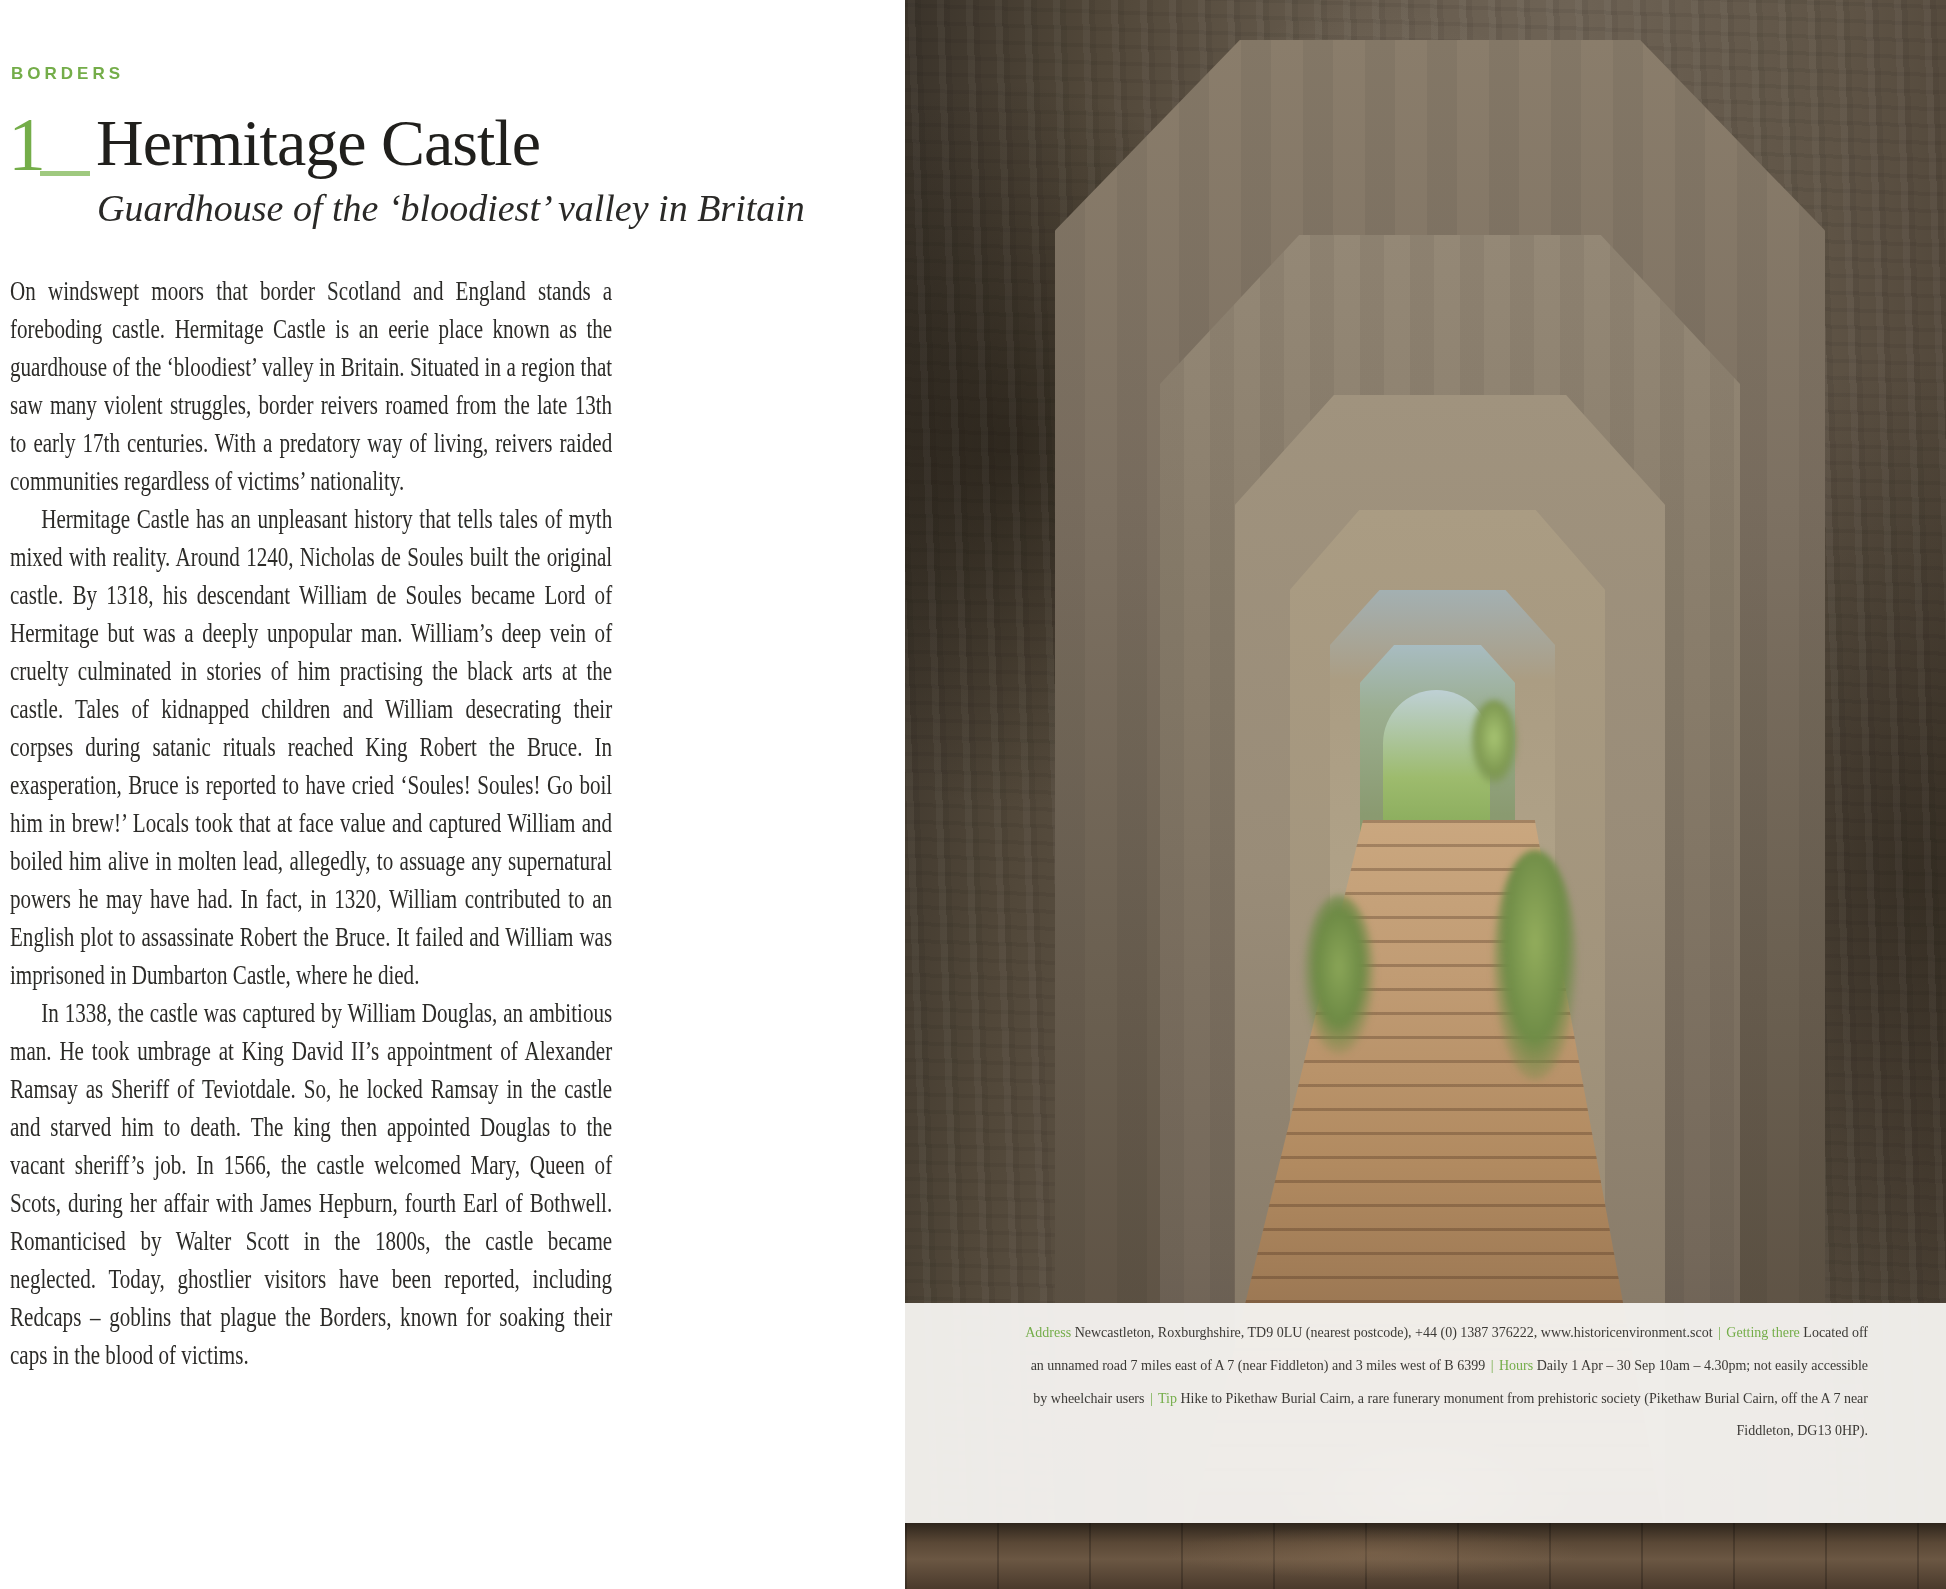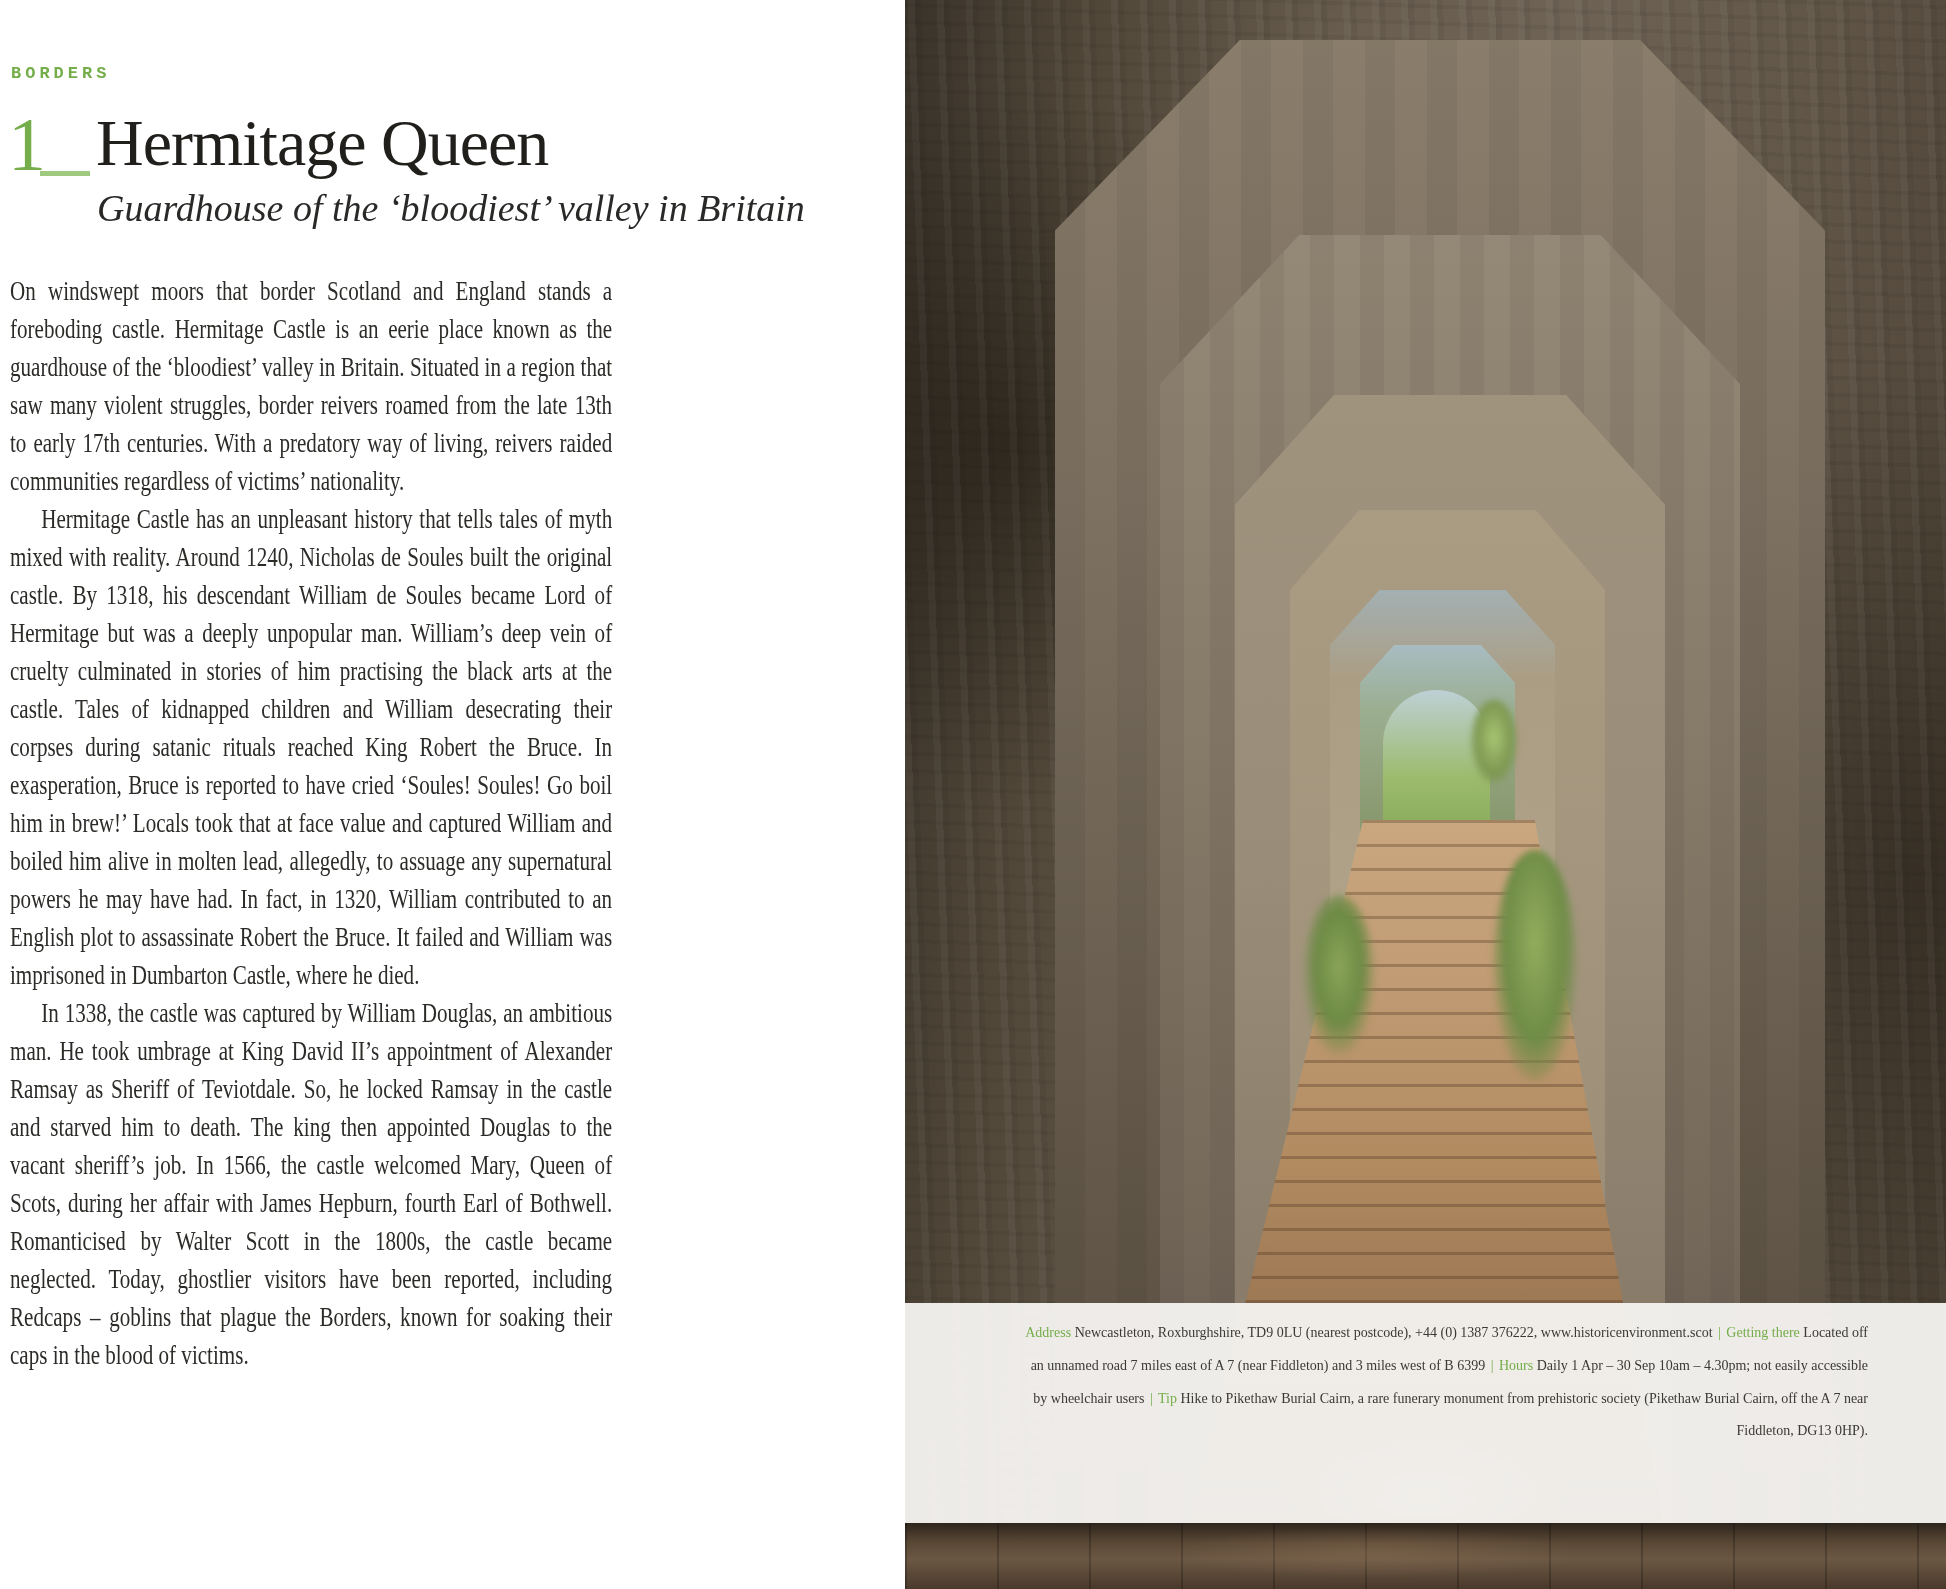--- a/index.html
+++ b/index.html
@@ -4,21 +4,21 @@
 <style>
   html,body{margin:0;padding:0;background:#ffffff;}
   .page{
     position:relative;width:1946px;height:1589px;background:#ffffff;overflow:hidden;
     font-family:"Liberation Serif",serif;color:#2c2b28;
   }
 
   
   .section-label{
     position:absolute;left:11px;top:64px;
-    font-family:Liberation Mono, monospace;font-size:17px;font-weight:bold;
+    font-family:Liberation Sans, sans-serif;font-size:17px;font-weight:bold;
     letter-spacing:4px;color:#74ad49;
   }
   .chapter-num{
     position:absolute;left:8px;top:106px;
     font-size:76px;line-height:76px;color:#74ad49;
   }
   .chapter-dash{
     position:absolute;left:40px;top:171px;width:50px;height:5px;background:#9fc97f;
   }
   .page-title{
@@ -138,21 +138,21 @@
 </style>
 </head>
 <body>
 
 <div class="page">
 
   <div class="section-label">BORDERS</div>
 
   <span class="chapter-num">1</span>
   <span class="chapter-dash"></span>
-  <h1 class="page-title">Hermitage Queen</h1>
+  <h1 class="page-title">Hermitage Castle</h1>
   <div class="subtitle">Guardhouse of the ‘bloodiest’ valley in Britain</div>
 
   <div class="body-text">
     <p>On windswept moors that border Scotland and England stands a foreboding castle. Hermitage Castle is an eerie place known as the guardhouse of the ‘bloodiest’ valley in Britain. Situated in a region that saw many violent struggles, border reivers roamed from the late 13th to early 17th centuries. With a predatory way of living, reivers raided communities regardless of victims’ nationality.</p>
     <p class="indented">Hermitage Castle has an unpleasant history that tells tales of myth mixed with reality. Around 1240, Nicholas de Soules built the original castle. By 1318, his descendant William de Soules became Lord of Hermitage but was a deeply unpopular man. William’s deep vein of cruelty culminated in stories of him practising the black arts at the castle. Tales of kidnapped children and William desecrating their corpses during satanic rituals reached King Robert the Bruce. In exasperation, Bruce is reported to have cried ‘Soules! Soules! Go boil him in brew!’ Locals took that at face value and captured William and boiled him alive in molten lead, allegedly, to assuage any supernatural powers he may have had. In fact, in 1320, William contributed to an English plot to assassinate Robert the Bruce. It failed and William was imprisoned in Dumbarton Castle, where he died.</p>
     <p class="indented">In 1338, the castle was captured by William Douglas, an ambitious man. He took umbrage at King David II’s appointment of Alexander Ramsay as Sheriff of Teviotdale. So, he locked Ramsay in the castle and starved him to death. The king then appointed Douglas to the vacant sheriff’s job. In 1566, the castle welcomed Mary, Queen of Scots, during her affair with James Hepburn, fourth Earl of Bothwell. Romanticised by Walter Scott in the 1800s, the castle became neglected. Today, ghostlier visitors have been reported, including Redcaps – goblins that plague the Borders, known for soaking their caps in the blood of victims.</p>
   </div>
 
   <div class="page-number">10</div>
 

